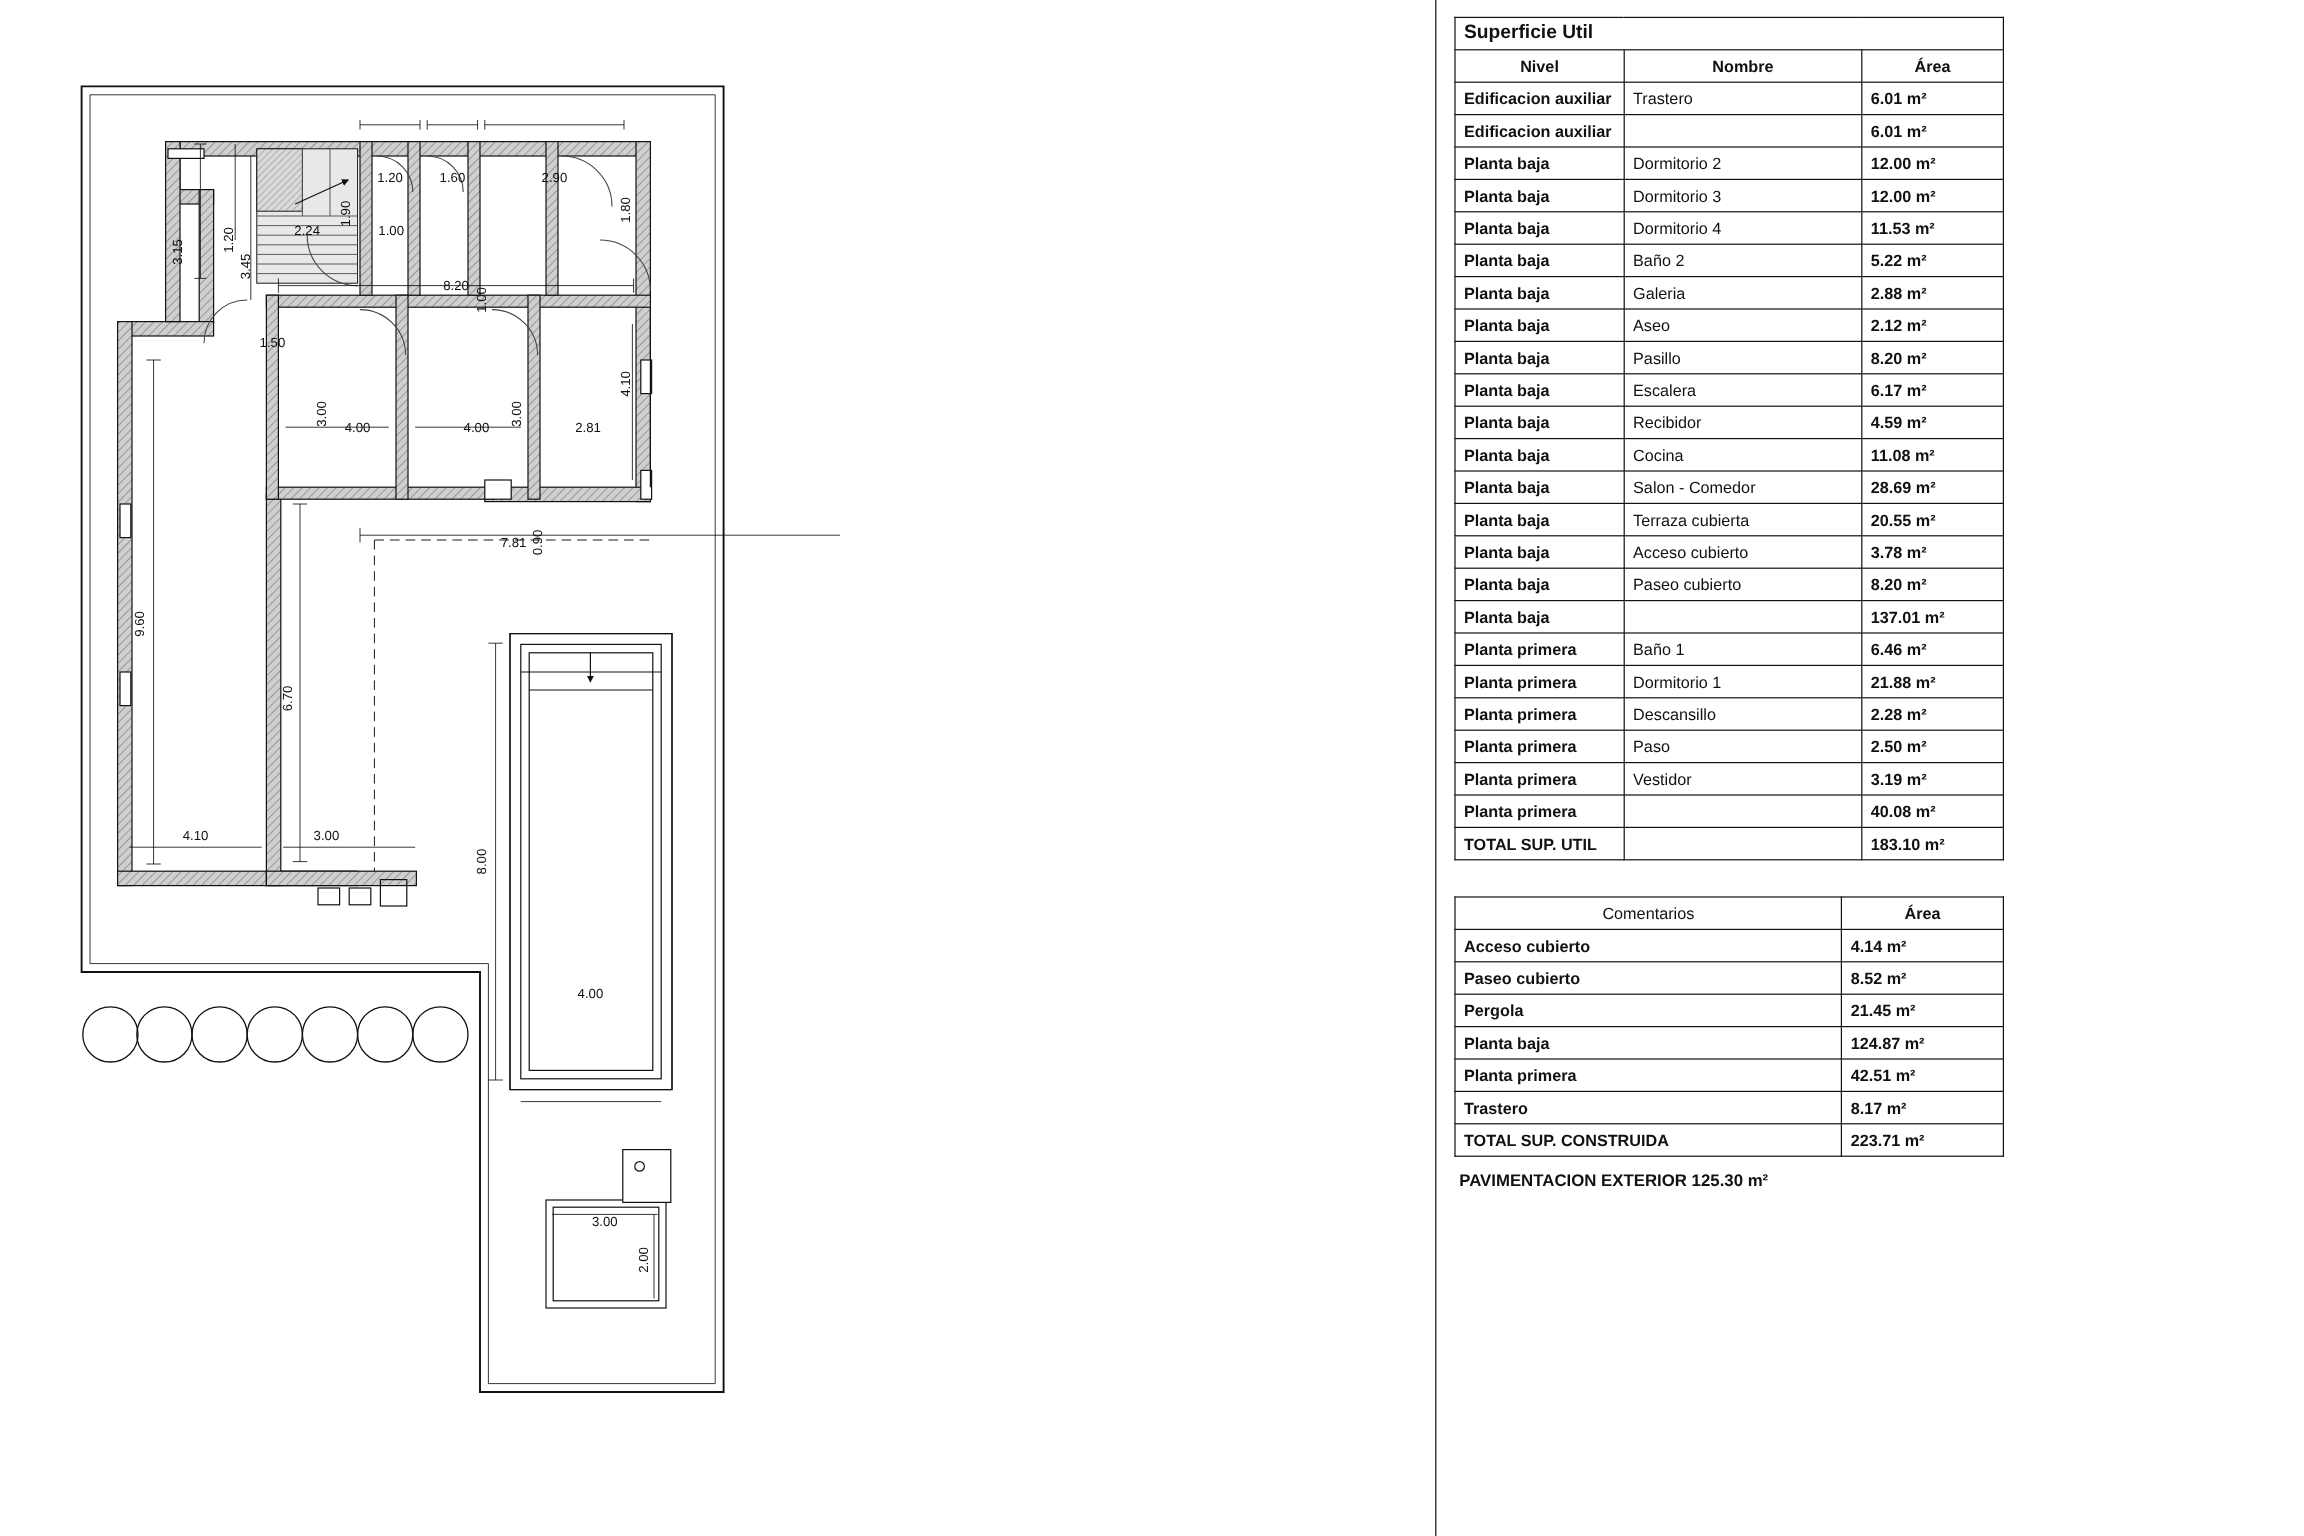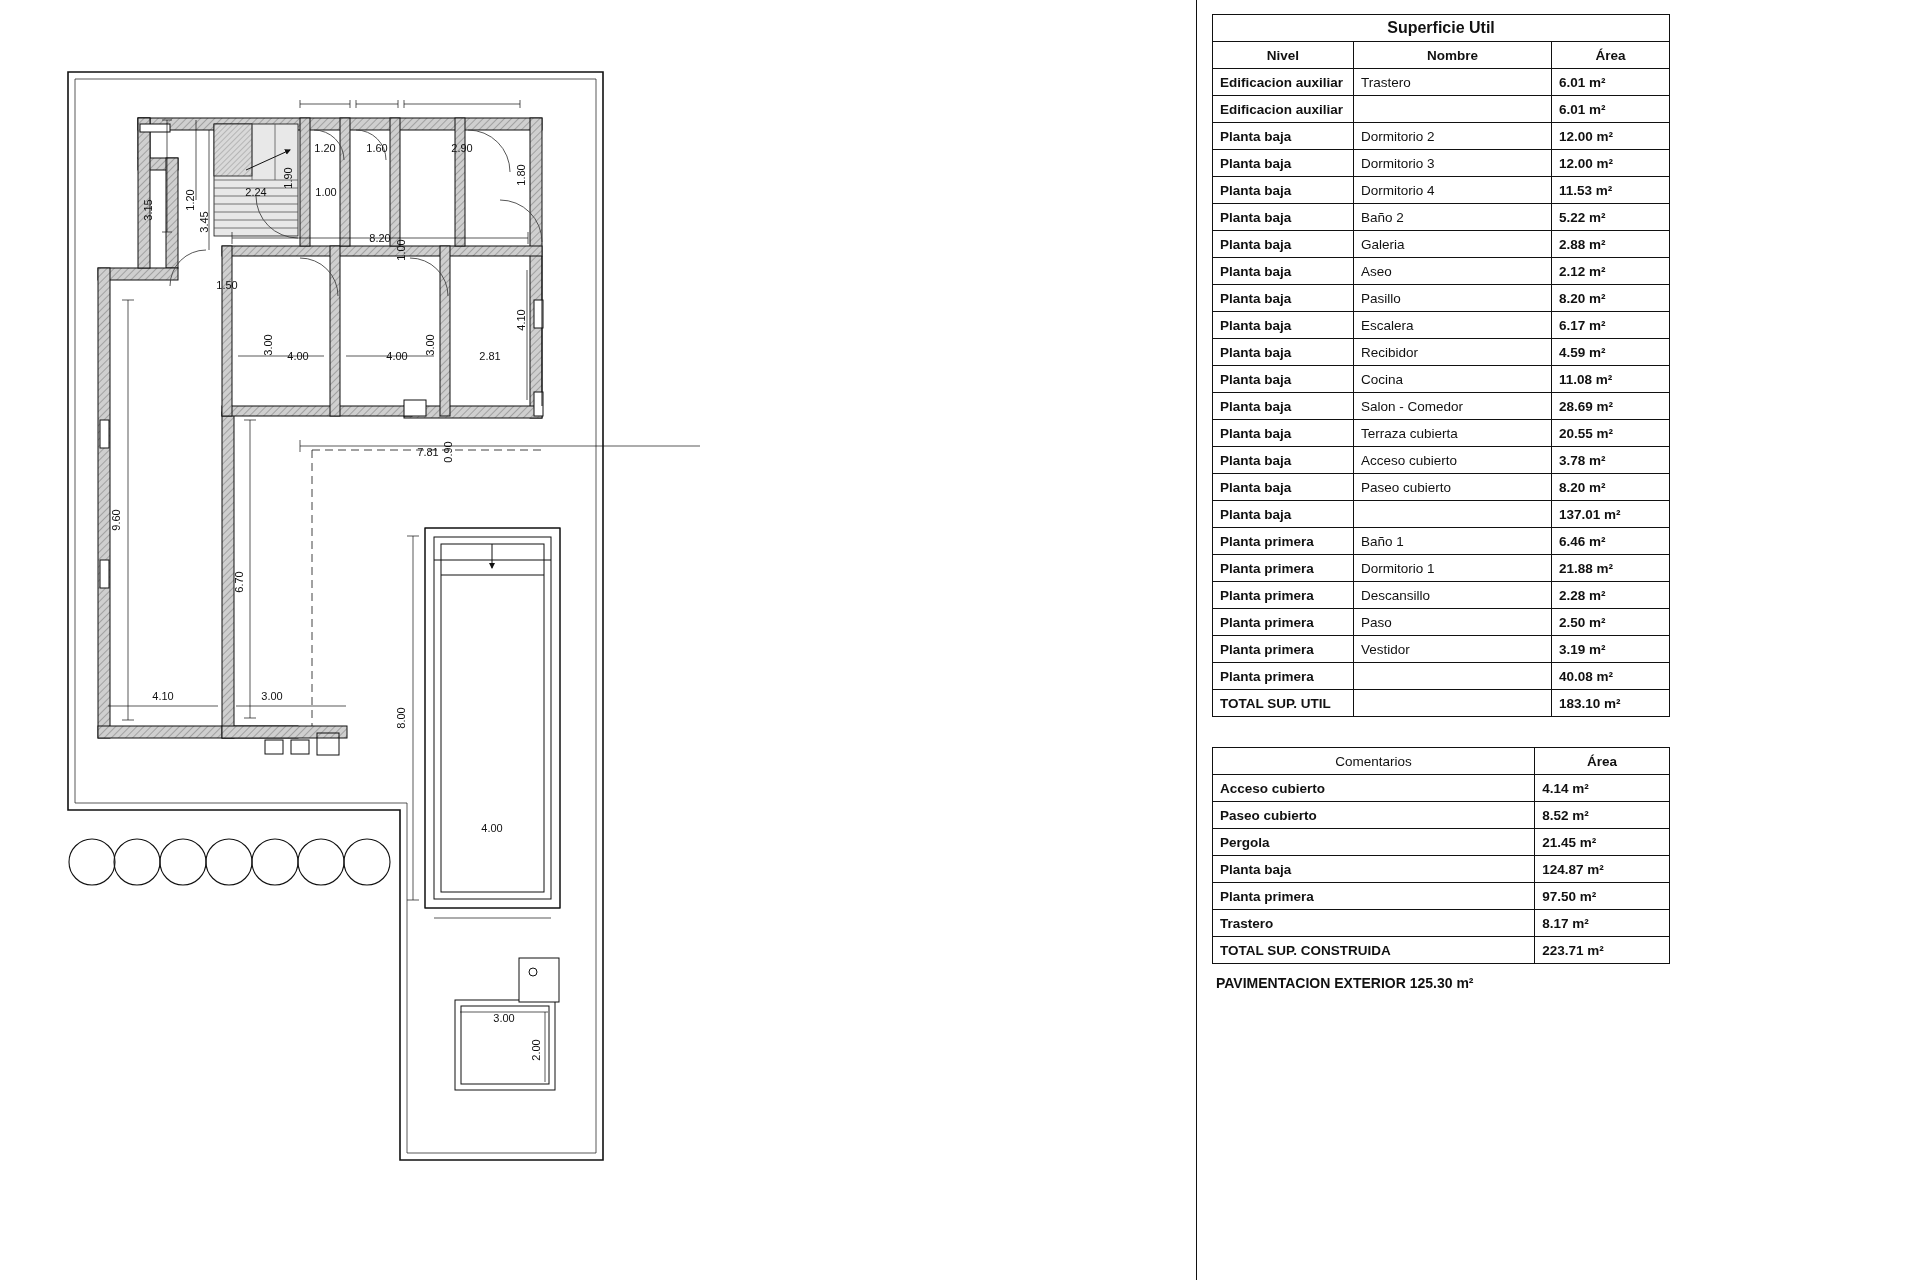--- a/index.html
+++ b/index.html
@@ -3,21 +3,21 @@
 <meta charset="utf-8">
 <style>
   html,body{margin:0;padding:0;background:#ffffff;}
   body{width:1920px;height:1280px;font-family:"Liberation Sans",sans-serif;color:#111;position:relative;overflow:hidden;}
   #sheet{position:absolute;left:0;top:0;width:1920px;height:1280px;}
 
   
   .tables{position:absolute;left:1212px;top:14px;width:470px;}
   table{border-collapse:collapse;width:458px;font-size:13.5px;}
   table.util td, table.util th{border:1px solid #111;padding:3px 7px;height:20px;vertical-align:middle;}
-  .tbl-title{font-weight:bold;font-size:16px;text-align:center;padding:8px 0;border:1px solid #111;}
+  .tbl-title{font-weight:bold;font-size:16px;text-align:left;padding:8px 0;border:1px solid #111;}
   .hdr td{font-weight:bold;text-align:center;}
   .c-nivel{width:132px;}
   .c-nombre{width:196px;}
   .c-area{width:110px;text-align:left;font-weight:bold;}
   .row-sum td{font-weight:bold;}
   .nivel{font-weight:bold;}
   .nombre{font-weight:normal;}
   .area{font-weight:bold;}
   .sum-label{font-weight:bold;}
   .spacer{height:30px;}
@@ -421,21 +421,21 @@
           <tr>
             <td class="c1" style="font-weight: bold;">Pergola</td>
             <td class="c2">21.45 m²</td>
           </tr>
           <tr>
             <td class="c1" style="font-weight: bold;">Planta baja</td>
             <td class="c2">124.87 m²</td>
           </tr>
           <tr>
             <td class="c1" style="font-weight: bold;">Planta primera</td>
-            <td class="c2">97.50 m²</td>
+            <td class="c2">42.51 m²</td>
           </tr>
           <tr>
             <td class="c1" style="font-weight: bold;">Trastero</td>
             <td class="c2">8.17 m²</td>
           </tr>
           <tr>
             <td class="c1 sum-label">TOTAL SUP. CONSTRUIDA</td>
             <td class="c2">223.71 m²</td>
           </tr>
         </tbody>

